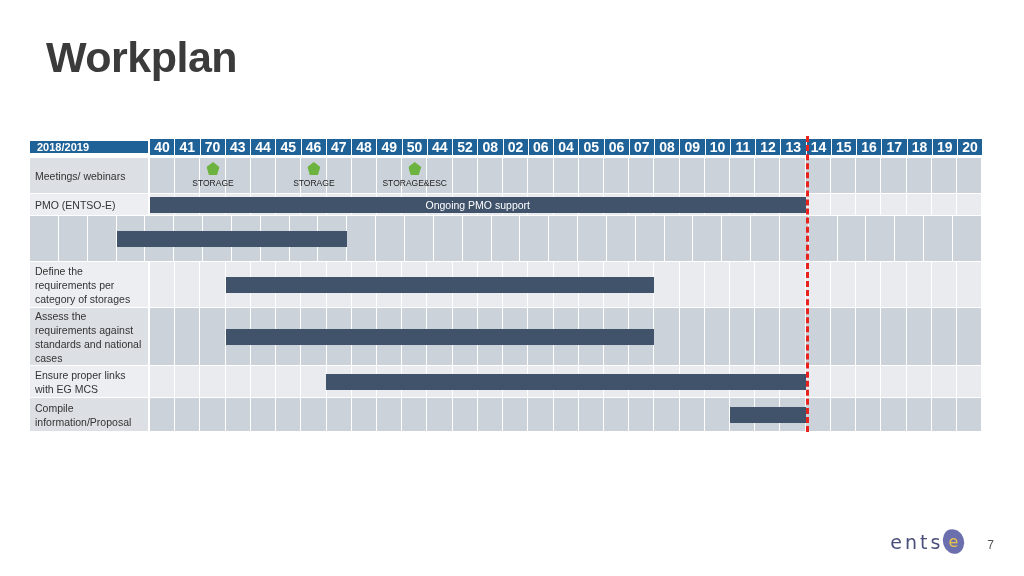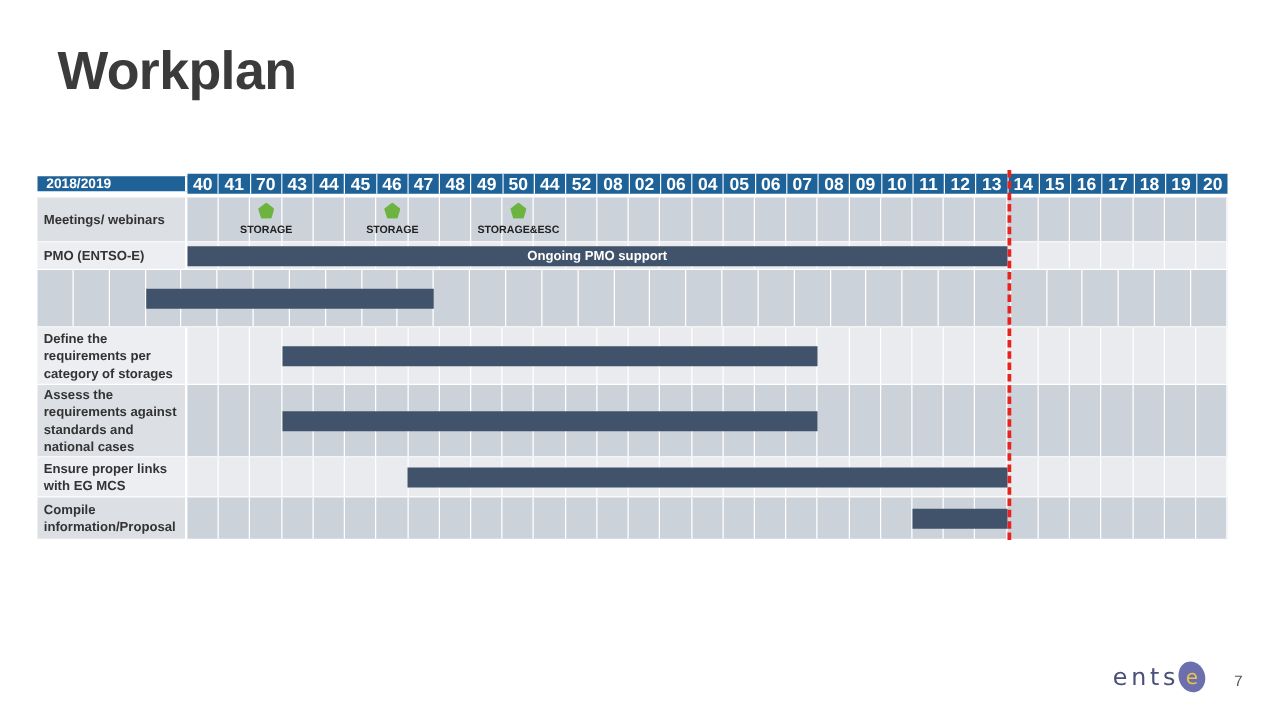--- a/index.html
+++ b/index.html
@@ -73,21 +73,20 @@
   .week-cell:last-child { border-right: none; }
 
   
   .gantt-body {
     position: relative;
   }
   .gantt-row {
     display: flex;
     position: relative;
     align-items: stretch;
-    font-weight: bold;
   }
   .row-label {
     width: 120px;
     flex: 0 0 120px;
     font-size: 10.5px;
     color: #333333;
     line-height: 1.35;
     padding: 5px 6px 4px 5px;
     box-sizing: border-box;
     border-right: 2px solid #ffffff;

